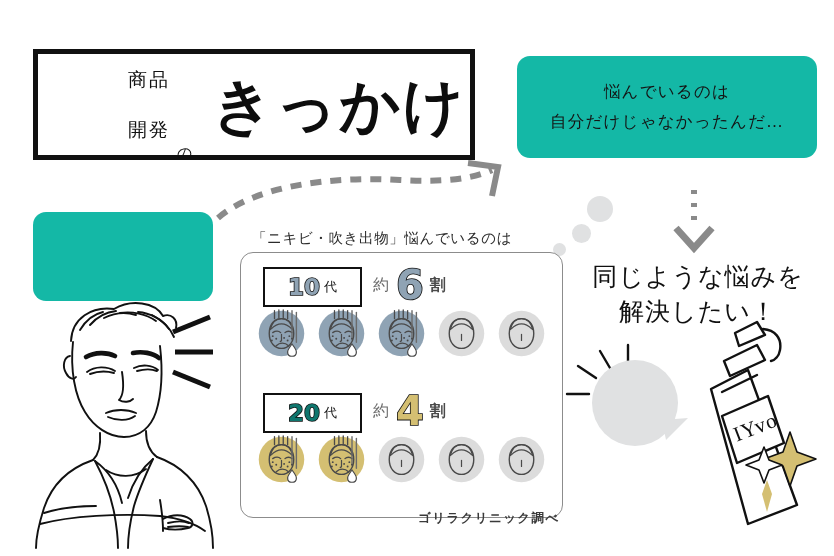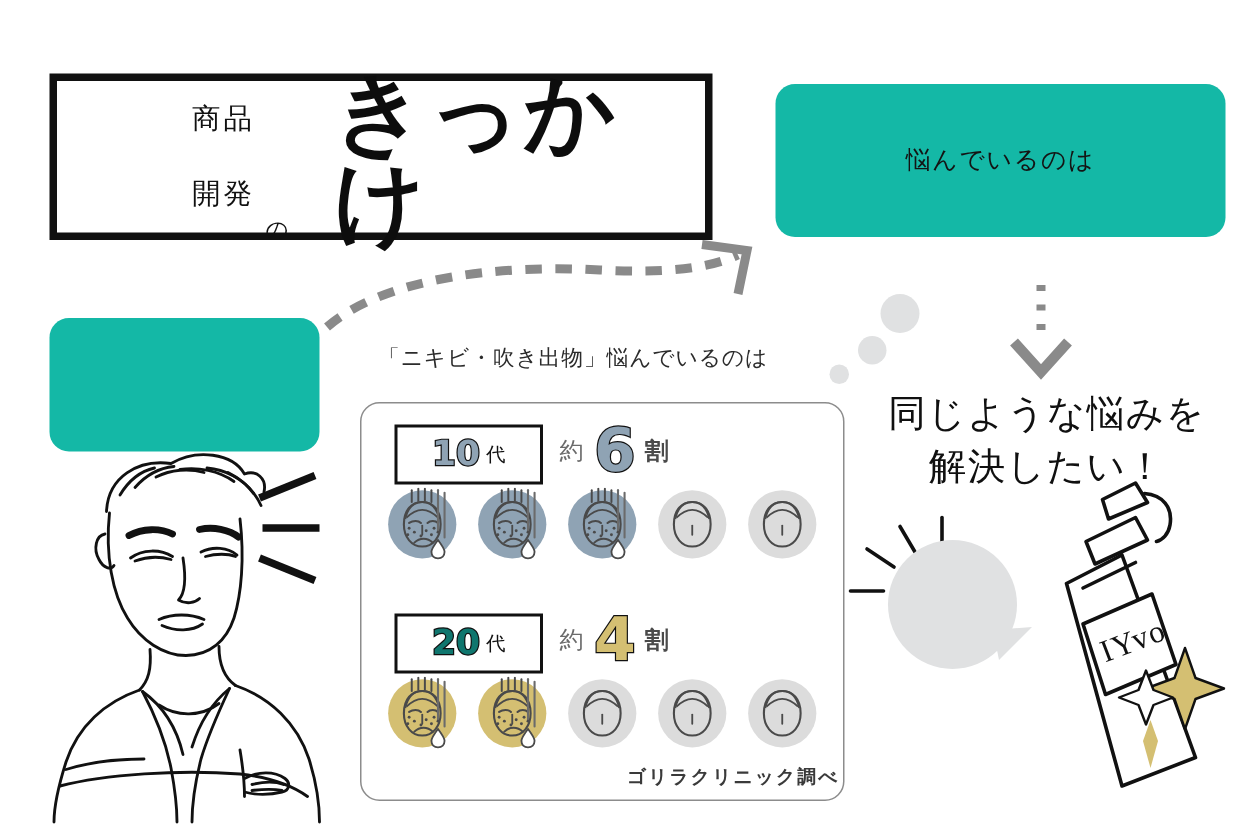--- a/index.html
+++ b/index.html
@@ -25,21 +25,21 @@
     font-size:19px;line-height:25px;letter-spacing:2px;
     font-weight:400;color:#111;
     white-space:pre;
   }
   .title-no{
     font-size:15px;color:#111;margin-left:7px;align-self:flex-end;
     padding-bottom:4px;
   }
   .title-small-wrap{display:flex;align-items:flex-end;}
   .title-main{
-    margin-left:30px;
+    margin-left:20px;
     font-size:60px;line-height:60px;font-weight:700;
     letter-spacing:2px;color:#0d0d0d;
     font-family:"DejaVu Serif","Liberation Serif",serif;
   }
 
   
   .bubble{
     position:absolute;background:#14b8a6;border-radius:13px;
     display:flex;flex-direction:column;align-items:center;justify-content:center;
     color:#141414;
@@ -53,21 +53,21 @@
   .dot{position:absolute;background:#e0e1e2;border-radius:50%;}
   #dot-a{left:587px;top:196px;width:26px;height:26px;}
   #dot-b{left:572px;top:224px;width:19px;height:19px;}
   #dot-c{left:553px;top:243px;width:13px;height:13px;}
 
   
   .svg-layer{position:absolute;left:0;top:0;width:834px;height:556px;pointer-events:none;}
 
   
   .card{
-    position:absolute;left:240px;top:268px;width:321px;height:264px;
+    position:absolute;left:240px;top:252px;width:321px;height:264px;
     border:1.6px solid #8c8c8c;border-radius:13px;background:#fff;
   }
   .card-caption{
     position:absolute;left:252px;top:229px;
     font-size:14.5px;letter-spacing:.6px;color:#2b2b2b;white-space:nowrap;
   }
   .card-source{
     position:absolute;left:418px;top:510px;
     font-size:12.5px;letter-spacing:1.4px;color:#3a3a3a;white-space:nowrap;
     font-weight:600;
@@ -126,20 +126,21 @@
         <span>商品</span><br>
         <span>開発</span>
       </div>
       <span class="title-no">の</span>
     </div>
     <div class="title-main">きっかけ</div>
   </div>
 
   <div class="bubble" id="bubble-right">
     <div class="ln">悩んでいるのは</div>
+    <div class="ln">自分だけじゃなかったんだ…</div>
   </div>
 
   <div class="bubble" id="bubble-left">
   </div>
 
   <div class="dot" id="dot-a"></div>
   <div class="dot" id="dot-b"></div>
   <div class="dot" id="dot-c"></div>
 
   <svg class="svg-layer" viewBox="0 0 834 556">

